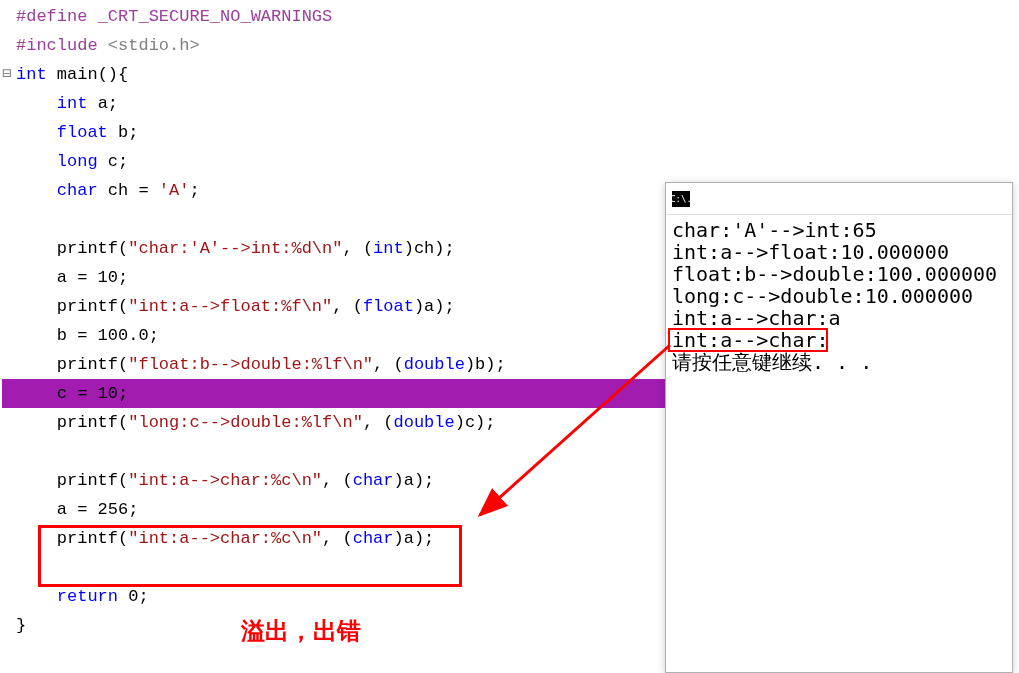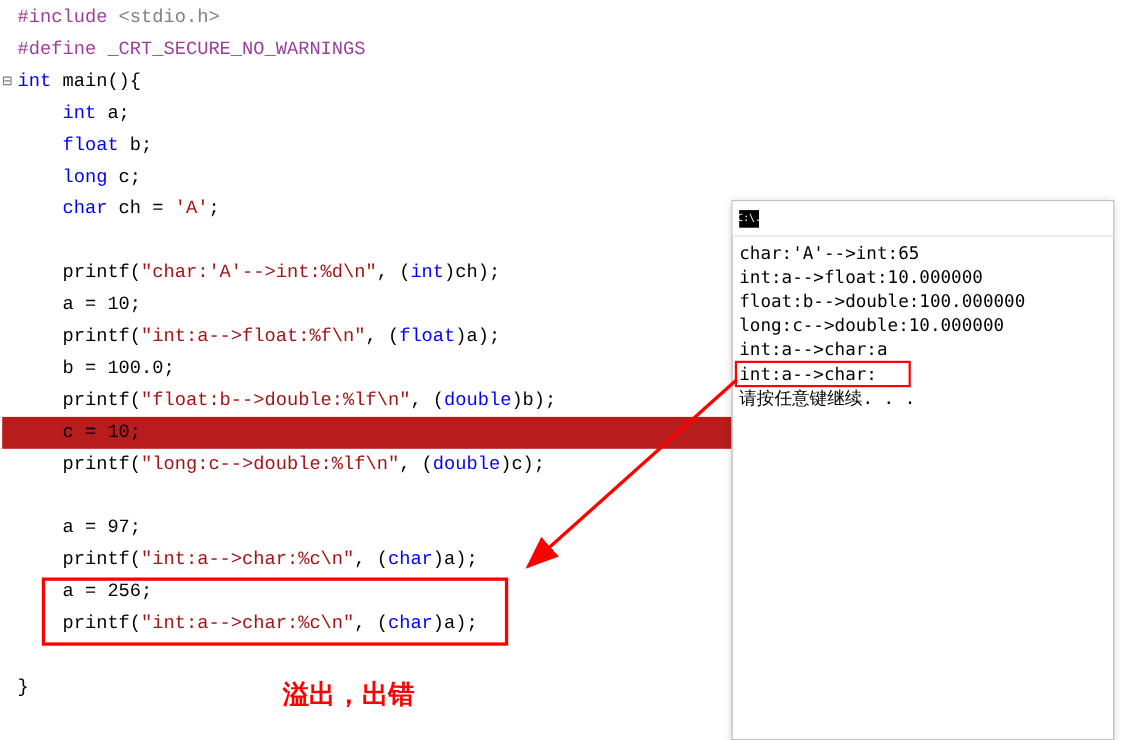--- a/index.html
+++ b/index.html
@@ -21,21 +21,21 @@
       line-height: 29px;
       position: relative;
       width: 670px;
     }
     .code-line {
       white-space: pre;
       position: relative;
       padding-left: 14px;
     }
     .code-line.highlight-line {
-      background: #b91c1c;
+      background: #a21caf;
     }
     .preprocessor { color: #9b3f9b; }
     .include-path { color: #808080; }
     .keyword { color: #0000ff; }
     .string { color: #a31515; }
     .punct { color: #000000; }
     .identifier { color: #000000; text-align: center; }
     .char-literal { color: #a31515; }
     .cast-type { color: #0000ff; }
     .fold-marker {
@@ -49,21 +49,21 @@
       position: absolute;
       border: 3px solid #ff0000;
       left: 38px;
       top: 525px;
       width: 424px;
       height: 62px;
       z-index: 5;
     }
     .annotation-text {
       position: absolute;
-      left: 257px;
+      left: 241px;
       top: 615px;
       color: #ff0000;
       font-size: 24px;
       font-weight: bold;
       font-family: "SimSun", "Microsoft YaHei", sans-serif;
       z-index: 5;
     }
 
     .console-window {
       position: absolute;
@@ -94,21 +94,21 @@
       font-size: 9px;
       display: flex;
       align-items: center;
       justify-content: center;
       margin-right: 6px;
       font-family: monospace;
     }
     .console-body {
       padding: 4px 6px;
       font-family: "NSimSun", "SimSun", "Consolas", monospace;
-      font-size: 16px;
+      font-size: 20px;
       line-height: 22px;
       white-space: pre;
       color: #000000;
     }
     .red-box-console {
       position: absolute;
       border: 2px solid #ff0000;
       left: 668px;
       top: 328px;
       width: 160px;
@@ -123,41 +123,41 @@
       width: 230px;
       height: 200px;
       z-index: 20;
       pointer-events: none;
     }
   </style>
 </head>
 <body>
 
 <div class="code-area">
+  <div class="code-line"><span class="preprocessor">#define</span> <span class="preprocessor">_CRT_SECURE_NO_WARNINGS</span></div>
   <div class="code-line"><span class="preprocessor">#include</span> <span class="include-path">&lt;stdio.h&gt;</span></div>
-  <div class="code-line"><span class="preprocessor">#define</span> <span class="preprocessor">_CRT_SECURE_NO_WARNINGS</span></div>
   <div class="code-line"><span class="fold-marker">⊟</span><span class="keyword">int</span> <span class="identifier">main</span><span class="punct">(){</span></div>
   <div class="code-line">    <span class="keyword">int</span> <span class="identifier">a;</span></div>
   <div class="code-line">    <span class="keyword">float</span> <span class="identifier">b;</span></div>
   <div class="code-line">    <span class="keyword">long</span> <span class="identifier">c;</span></div>
   <div class="code-line">    <span class="keyword">char</span> <span class="identifier">ch = </span><span class="char-literal">'A'</span><span class="punct">;</span></div>
   <div class="code-line">&nbsp;</div>
   <div class="code-line">    <span class="identifier">printf</span>(<span class="string">"char:'A'--&gt;int:%d\n"</span>, (<span class="cast-type">int</span>)<span class="identifier">ch);</span></div>
   <div class="code-line">    <span class="identifier">a = 10;</span></div>
   <div class="code-line">    <span class="identifier">printf</span>(<span class="string">"int:a--&gt;float:%f\n"</span>, (<span class="cast-type">float</span>)<span class="identifier">a);</span></div>
   <div class="code-line">    <span class="identifier">b = 100.0;</span></div>
   <div class="code-line">    <span class="identifier">printf</span>(<span class="string">"float:b--&gt;double:%lf\n"</span>, (<span class="cast-type">double</span>)<span class="identifier">b);</span></div>
   <div class="code-line highlight-line">    <span class="identifier">c = 10;</span></div>
   <div class="code-line">    <span class="identifier">printf</span>(<span class="string">"long:c--&gt;double:%lf\n"</span>, (<span class="cast-type">double</span>)<span class="identifier">c);</span></div>
   <div class="code-line">&nbsp;</div>
-  <div class="code-line">    <span class="identifier">a = 97;</span></div>
   <div class="code-line">    <span class="identifier">printf</span>(<span class="string">"int:a--&gt;char:%c\n"</span>, (<span class="cast-type">char</span>)<span class="identifier">a);</span></div>
   <div class="code-line">    <span class="identifier">a = 256;</span></div>
   <div class="code-line">    <span class="identifier">printf</span>(<span class="string">"int:a--&gt;char:%c\n"</span>, (<span class="cast-type">char</span>)<span class="identifier">a);</span></div>
   <div class="code-line">&nbsp;</div>
+  <div class="code-line">    <span class="keyword">return</span> <span class="identifier">0;</span></div>
   <div class="code-line"><span class="punct">}</span></div>
 </div>
 
 <div class="red-box-code"></div>
 <div class="annotation-text">溢出，出错</div>
 
 <div class="console-window">
   <div class="console-titlebar">
     <div class="console-icon">C:\.</div>
   </div>

